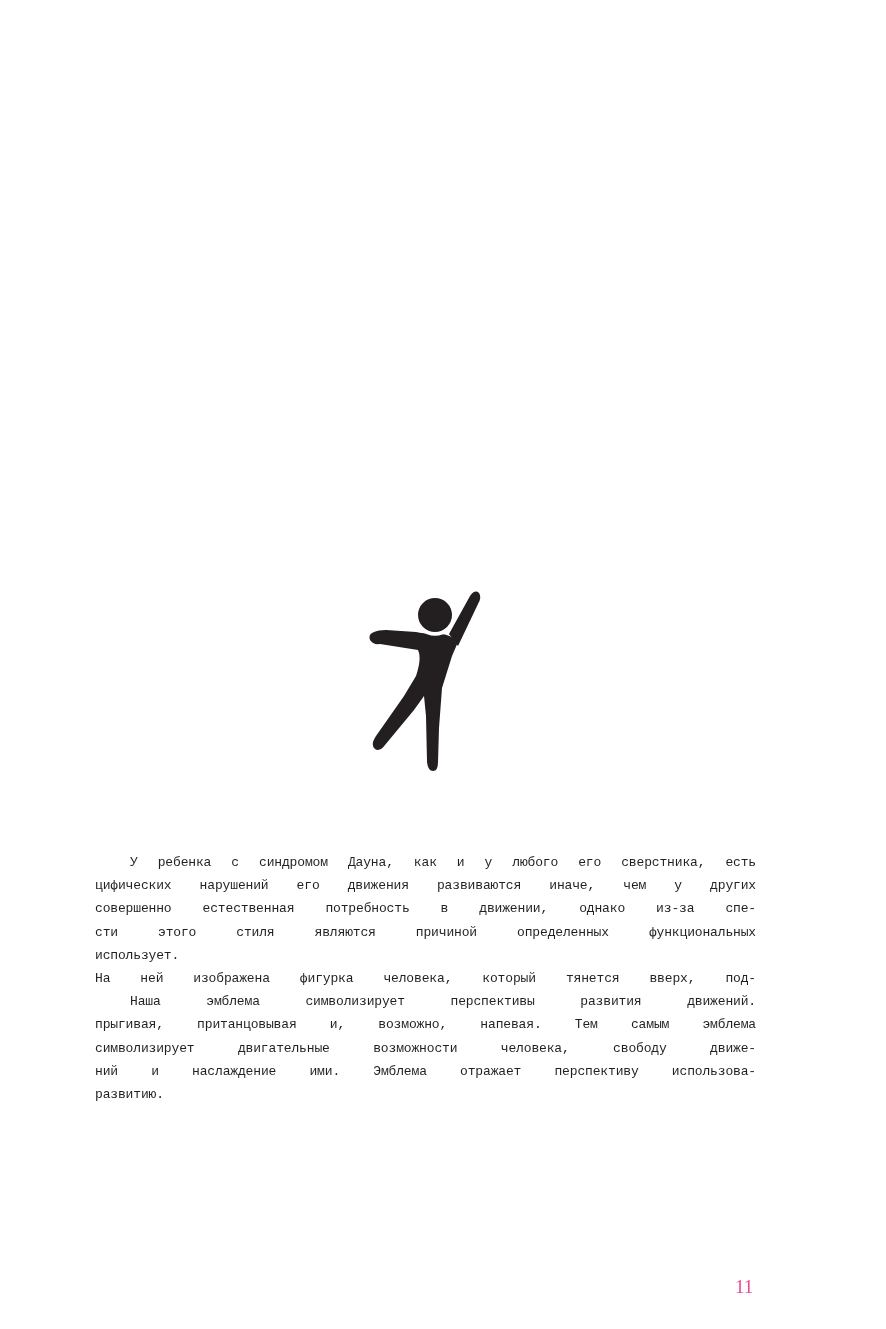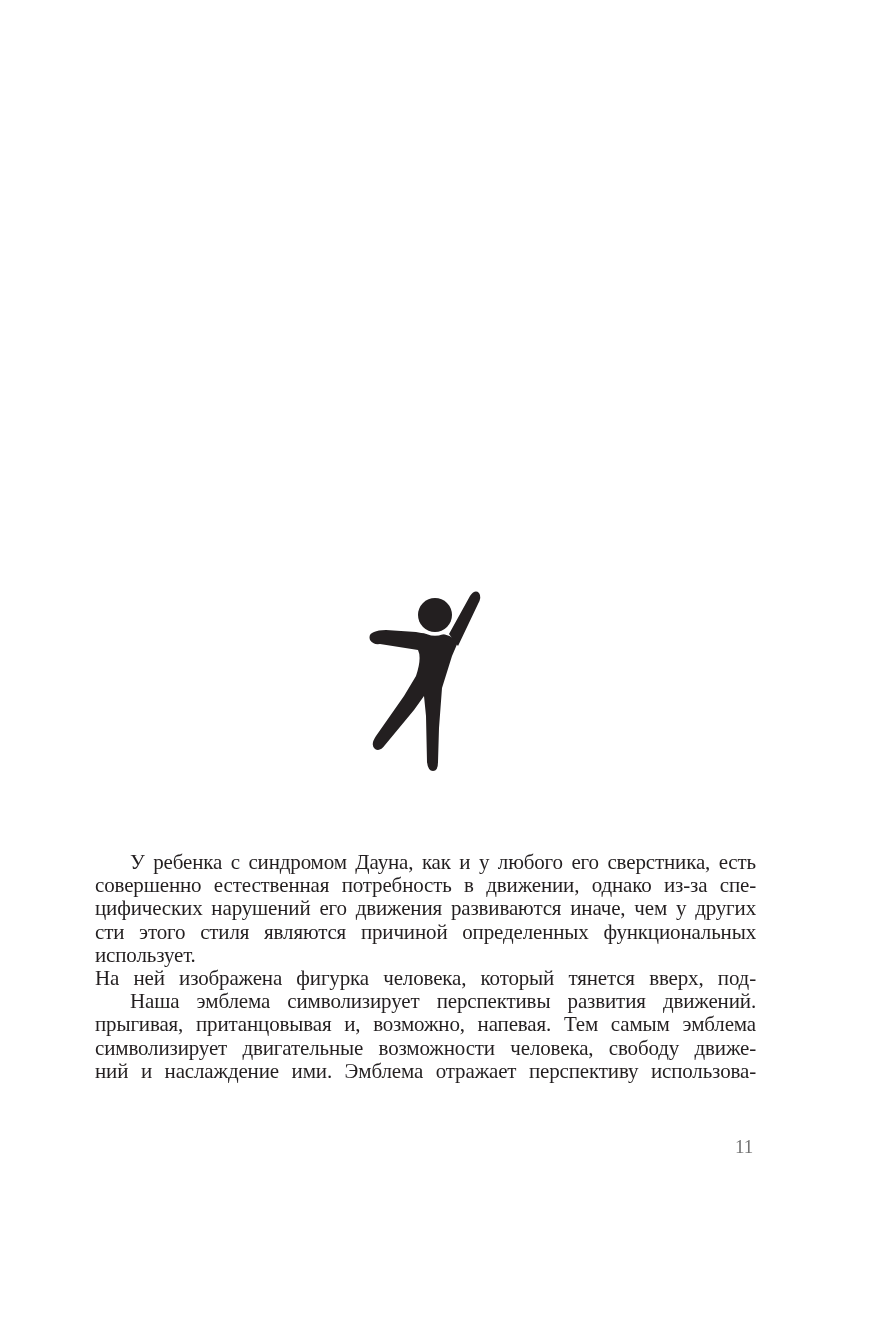--- a/index.html
+++ b/index.html
@@ -20,47 +20,48 @@
       left: 366px;
       top: 588px;
       width: 120px;
       height: 186px;
     }
     .text-block {
       position: absolute;
       left: 95px;
       top: 851px;
       width: 661px;
-      font-size: 21px;
+      font-size: 13px;
       line-height: 23.2px;
       letter-spacing: -0.15px;
+      font-family: Liberation Mono, monospace;
     }
     .line {
       display: block;
       white-space: nowrap;
       text-align: justify;
       text-align-last: justify;
       height: 23.2px;
     }
     .line.last {
       text-align-last: left;
     }
     .line.indent {
       padding-left: 35px;
     }
     .paragraph {
       margin: 0;
     }
     .page-number {
       position: absolute;
       left: 735px;
-      top: 1136px;
+      top: 1276px;
       font-size: 19px;
       line-height: 22px;
-      color: #737373;
+      color: #ec4899;
     }
   </style>
 </head>
 <body>
 
 <svg class="emblem" viewBox="0 0 120 186" xmlns="http://www.w3.org/2000/svg">
 
   <circle cx="69" cy="27" r="17" fill="#231f20"></circle>
 
   <path d="M83 46 L104 8 Q109 1 113 5 Q116 9 112 16 L92 58 Z" fill="#231f20"></path>
@@ -89,27 +90,28 @@
     Q60 46 50 44
     L20 42
     Q12 42 8 44 Z" fill="#231f20"></path>
 
   <path d="M54 41 Q69 52 84 41" stroke="#ffffff" stroke-width="2.4" fill="none"></path>
 </svg>
 
 <div class="text-block">
   <p class="paragraph">
     <span class="line indent">У ребенка с синдромом Дауна, как и у любого его сверстника, есть</span>
+    <span class="line">цифических нарушений его движения развиваются иначе, чем у других</span>
     <span class="line">совершенно естественная потребность в движении, однако из-за спе-</span>
-    <span class="line">цифических нарушений его движения развиваются иначе, чем у других</span>
     <span class="line">сти этого стиля являются причиной определенных функциональных</span>
     <span class="line last">использует.</span>
   </p>
   <p class="paragraph">
     <span class="line">На ней изображена фигурка человека, который тянется вверх, под-</span>
     <span class="line indent">Наша эмблема символизирует перспективы развития движений.</span>
     <span class="line">прыгивая, пританцовывая и, возможно, напевая. Тем самым эмблема</span>
     <span class="line">символизирует двигательные возможности человека, свободу движе-</span>
     <span class="line">ний и наслаждение ими. Эмблема отражает перспективу использова-</span>
+    <span class="line last">развитию.</span>
   </p>
 </div>
 
 <div class="page-number">11</div>
 
 </body></html>

